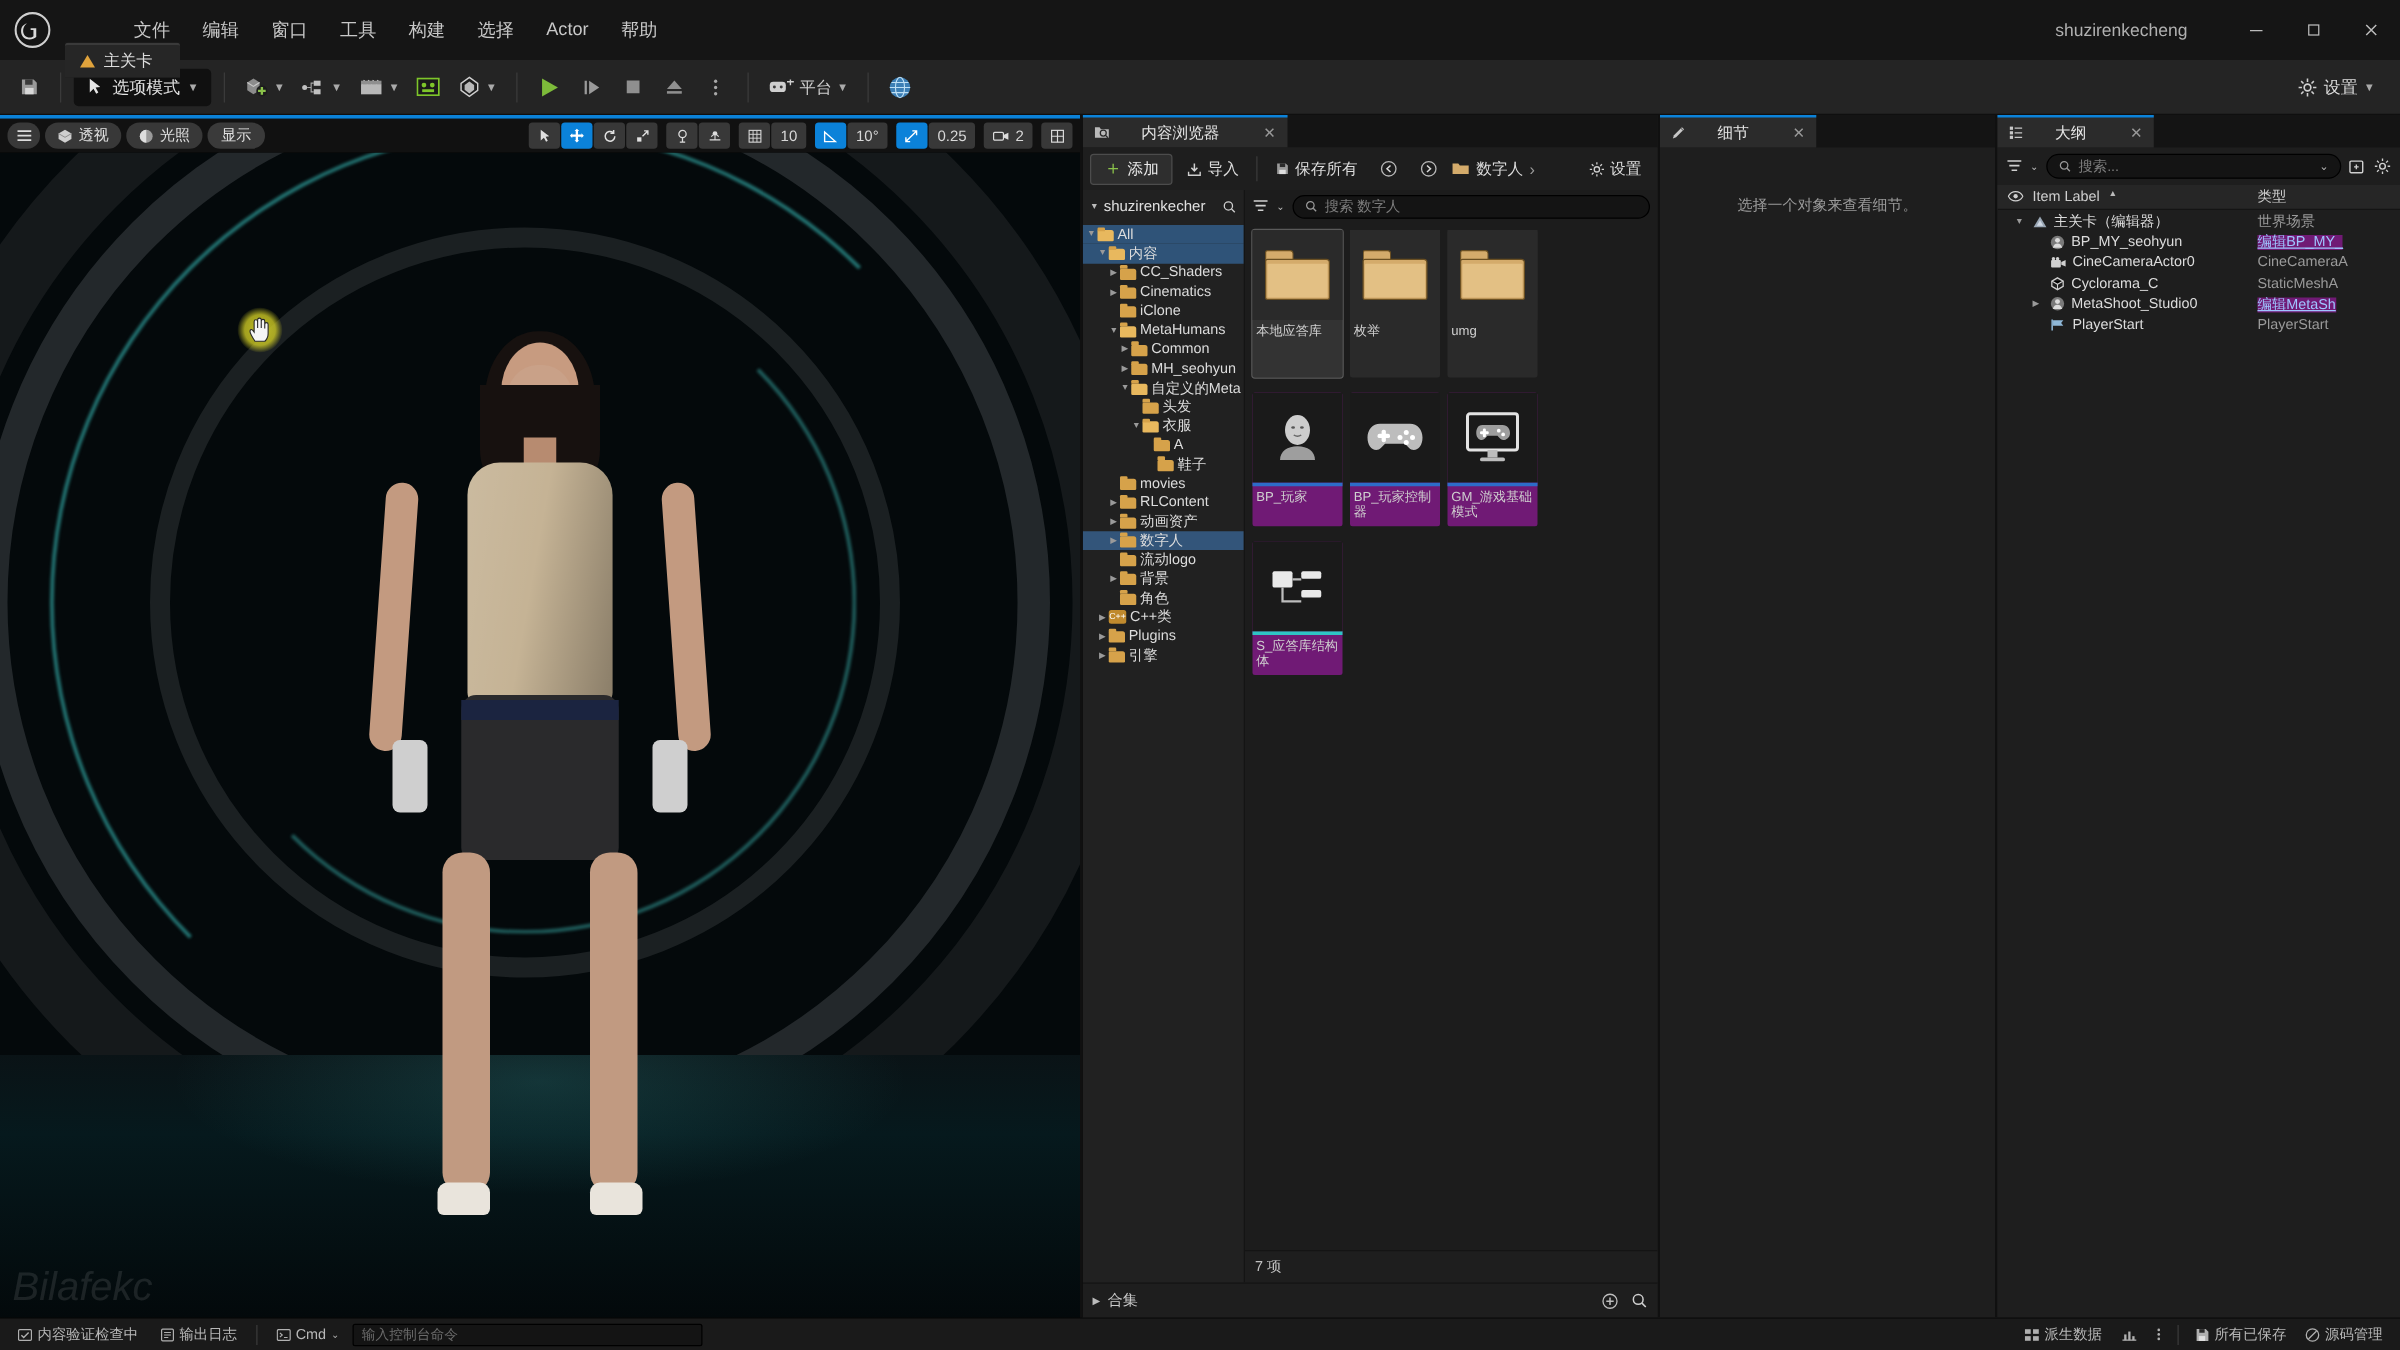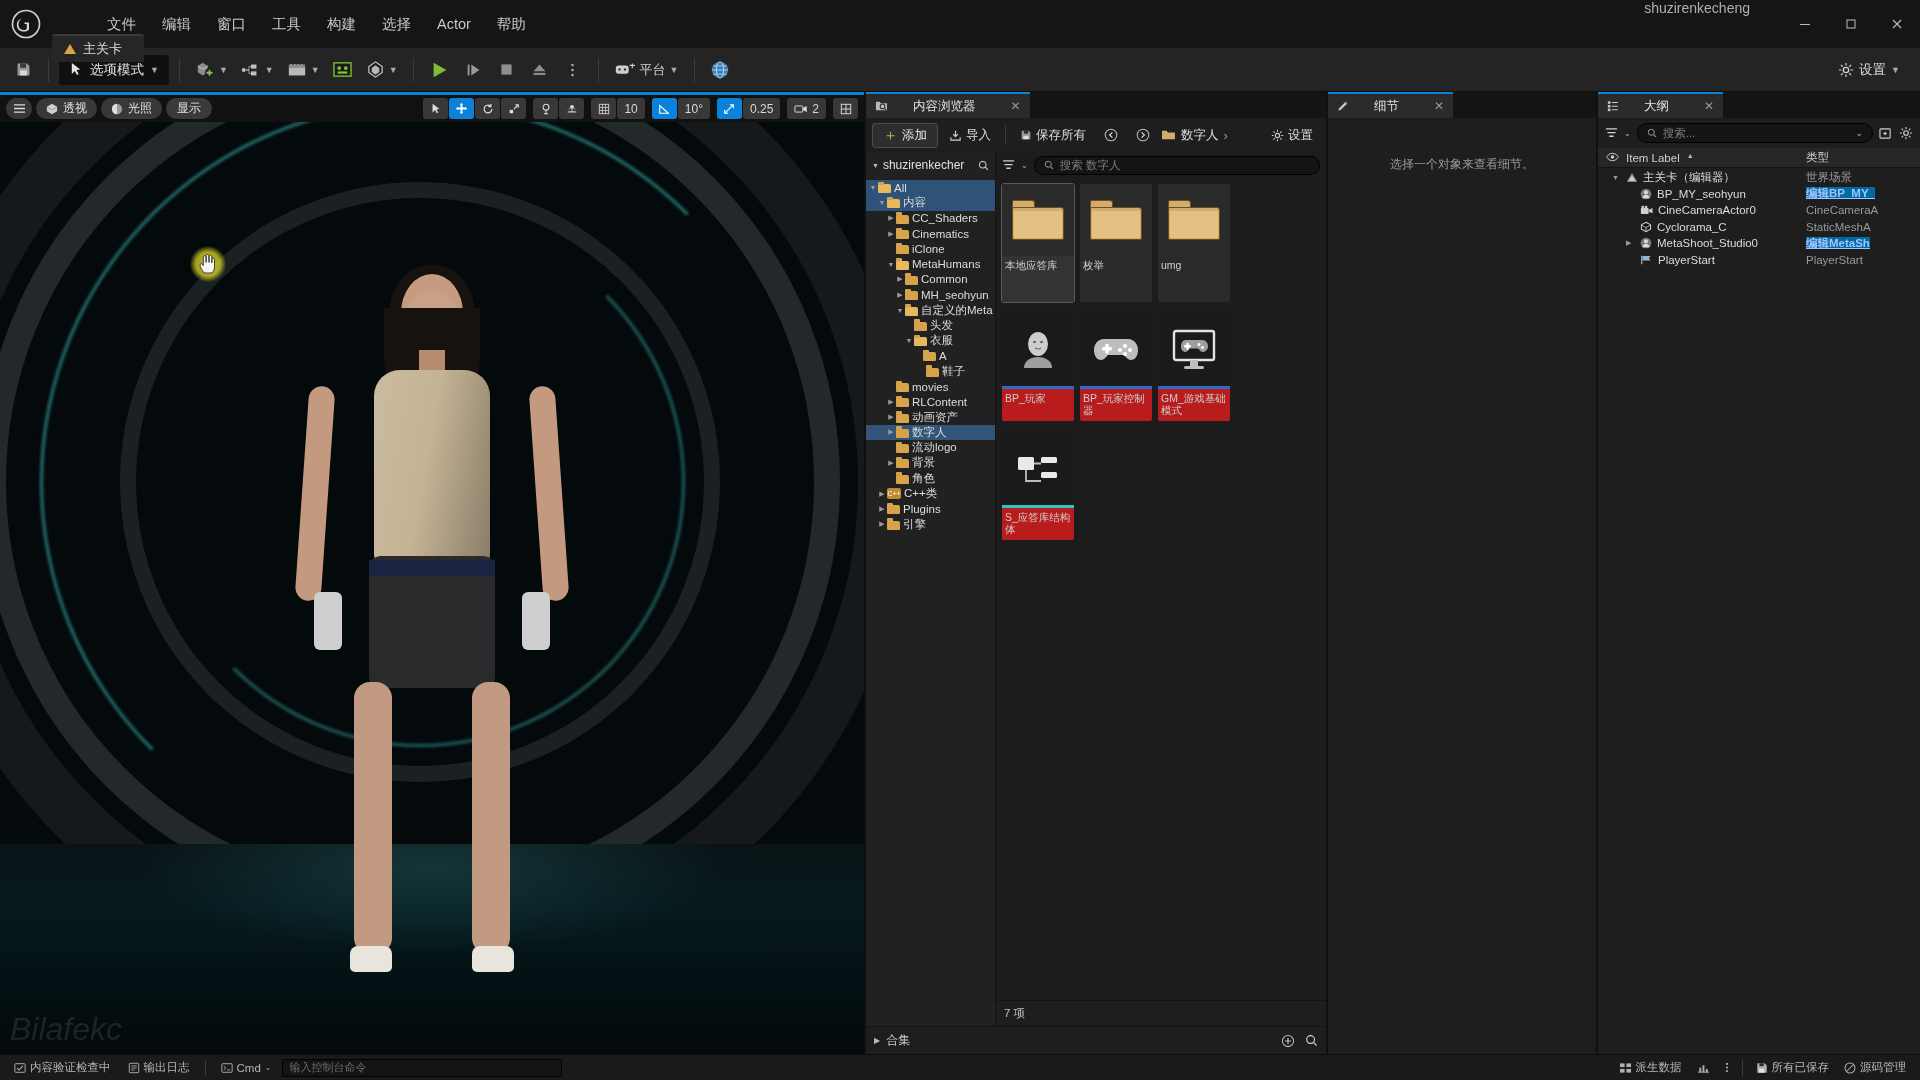--- a/index.html
+++ b/index.html
@@ -11,21 +11,21 @@
     -webkit-font-smoothing:antialiased;
   }
   .app { position:relative; width:1920px; height:1080px; display:flex; flex-direction:column; background:#1a1a1a; }
 
   
   .titlebar { height:48px; background:#151515; display:flex; align-items:center; position:relative; flex:0 0 48px;gap:43px; }
   .ue-logo { width:52px; height:48px; display:flex; align-items:center; justify-content:center; }
   .ue-logo svg { width:30px; height:30px; }
   .menu { display:flex; align-items:center; gap:2px; }
   .menu-item { padding:5px 12px; font-size:14.5px; color:#c8c8c8; border-radius:2px; cursor:default; }
-  .win-title { position:absolute; right:170px; top:0; font-size:14px; color:#b0b0b0; }
+  .win-title { position:absolute; right:170px; top:16px; font-size:14px; color:#b0b0b0; }
   .wctl { position:absolute; right:0; top:0; height:48px; display:flex; align-items:center; }
   .wbtn { width:46px; height:48px; display:flex; align-items:center; justify-content:center; color:#bbb; font-size:15px; }
 
   
   .tabrow { height:28px; background:#1a1a1a; display:flex; align-items:flex-end; position:absolute; top:34px; left:52px; }
   .ltab { height:28px; background:#262626; border-top:2px solid #3a3a3a; padding:0 22px 0 12px;
           display:flex; align-items:center; gap:7px; font-size:13px; color:#ddd; border-radius:3px 3px 0 0;}
   .ltab .tri { width:0;height:0;border-left:6px solid transparent;border-right:6px solid transparent;border-bottom:10px solid #e0a33c;}
 
   
@@ -113,21 +113,21 @@
 
   .assets{flex:1; display:flex; flex-direction:column; background:#1c1c1c; min-width:0;}
   .as-bar{height:26px; display:flex; align-items:center; gap:6px; padding:0 6px;}
   .search-box{flex:1; height:19px; background:#141414; border:1px solid #000; border-radius:10px; display:flex; align-items:center; gap:6px; padding:0 9px; font-size:11.5px; color:#7d7d7d;}
   .grid{flex:1; padding:6px 4px 0 6px; display:flex; flex-wrap:wrap; align-content:flex-start; gap:6px; overflow:hidden;}
   .tile{width:72px; display:flex; flex-direction:column; border-radius:2px;}
   .tile .thumb{width:72px; height:72px; background:#242424; display:flex; align-items:center; justify-content:center; position:relative;}
   .tile .lbl{font-size:10.5px; color:#cfcfcf; padding:3px 3px 5px 3px; line-height:12px; word-break:break-all;}
   .tile.folder .thumb{background:#2a2a2a;}
   .tile.folder{background:#2a2a2a;}
-  .tile.asset{background:#b91c1c;}
+  .tile.asset{background:#701a75;}
   .tile.asset .thumb{background:#1a1a1a;}
   .tile.asset .bar{height:3px; background:#2d6cc9;}
   .tile.asset .bar.struct{background:#2ec4c4;}
   .tile.sel{outline:1px solid #5a5a5a; background:#333;}
   .folder-ico{width:52px;height:40px;position:relative;}
   .folder-ico .bk{position:absolute;left:0;bottom:0;width:52px;height:33px;background:#d4ab6b;border:1px solid #6a4f22;border-radius:2px 3px 2px 2px;}
   .folder-ico .tab{position:absolute;left:0;top:0;width:23px;height:8px;background:#d4ab6b;border:1px solid #6a4f22;border-bottom:none;border-radius:2px 3px 0 0;}
   .folder-ico .fr{position:absolute;left:2px;bottom:2px;width:48px;height:27px;background:#e3c084;border-radius:1px;}
   .cb-foot{height:26px; background:#1e1e1e; display:flex; align-items:center; padding:0 8px; font-size:11.5px; color:#c0c0c0; border-top:1px solid #141414;}
   .cb-bottom{height:28px; background:#1e1e1e; display:flex; align-items:center; padding:0 8px; gap:6px; font-size:12px; color:#ccc; border-top:1px solid #141414;}
@@ -144,21 +144,21 @@
   
   .outl{flex:1; background:#1e1e1e; display:flex; flex-direction:column;}
   .ol-search{height:30px; display:flex; align-items:center; gap:6px; padding:0 7px;}
   .ol-sb{flex:1; height:20px; background:#141414; border:1px solid #000; border-radius:10px; display:flex; align-items:center; gap:6px; padding:0 9px; font-size:11.5px; color:#7d7d7d;}
   .ol-hdr{height:20px; background:#262626; display:flex; align-items:center; font-size:11.5px; color:#cfcfcf; border-bottom:1px solid #141414;}
   .ol-hdr .c1{flex:1; display:flex; align-items:flex-start; gap:7px; padding-left:8px;}
   .ol-hdr .c2{width:118px; padding-left:4px;}
   .ol-row{height:16.5px; display:flex; align-items:center; font-size:11.5px; color:#dcdcdc;}
   .ol-row .c1{flex:1; display:flex; align-items:center; gap:5px; overflow:hidden; white-space:nowrap;}
   .ol-row .c2{width:118px; color:#9a9a9a; white-space:nowrap; overflow:hidden; padding-left:4px;}
-  .lnk{color:#9fc4ff; text-decoration:underline; background:#0369a1;font-weight:bold;}
+  .lnk{color:#9fc4ff; text-decoration:underline; background:#701a75;}
   .ol-foot{height:26px; display:flex; align-items:center; padding:0 9px; font-size:11.5px; color:#c4c4c4; border-top:1px solid #141414;}
 
   
   .status{height:26px; background:#1a1a1a; border-top:1px solid #0d0d0d; display:flex; align-items:center; padding:0 8px; gap:5px; font-size:11.5px; color:#b8b8b8; flex:0 0 26px;}
   .st-item{display:flex; align-items:center; gap:4px; padding:0 6px; height:20px; border-radius:3px;}
   .cmd-input{width:280px; height:18px; background:#141414; border:1px solid #000; border-radius:2px; font-size:11px; color:#6a6a6a; display:flex; align-items:center; padding:0 6px;}
   .st-right{margin-left:auto; display:flex; align-items:center; gap:3px;}
   .st-sep{width:1px; height:16px; background:#3a3a3a; margin:0 4px;}
   .ic{display:inline-flex; align-items:center; justify-content:center;}
   svg{display:block;}

